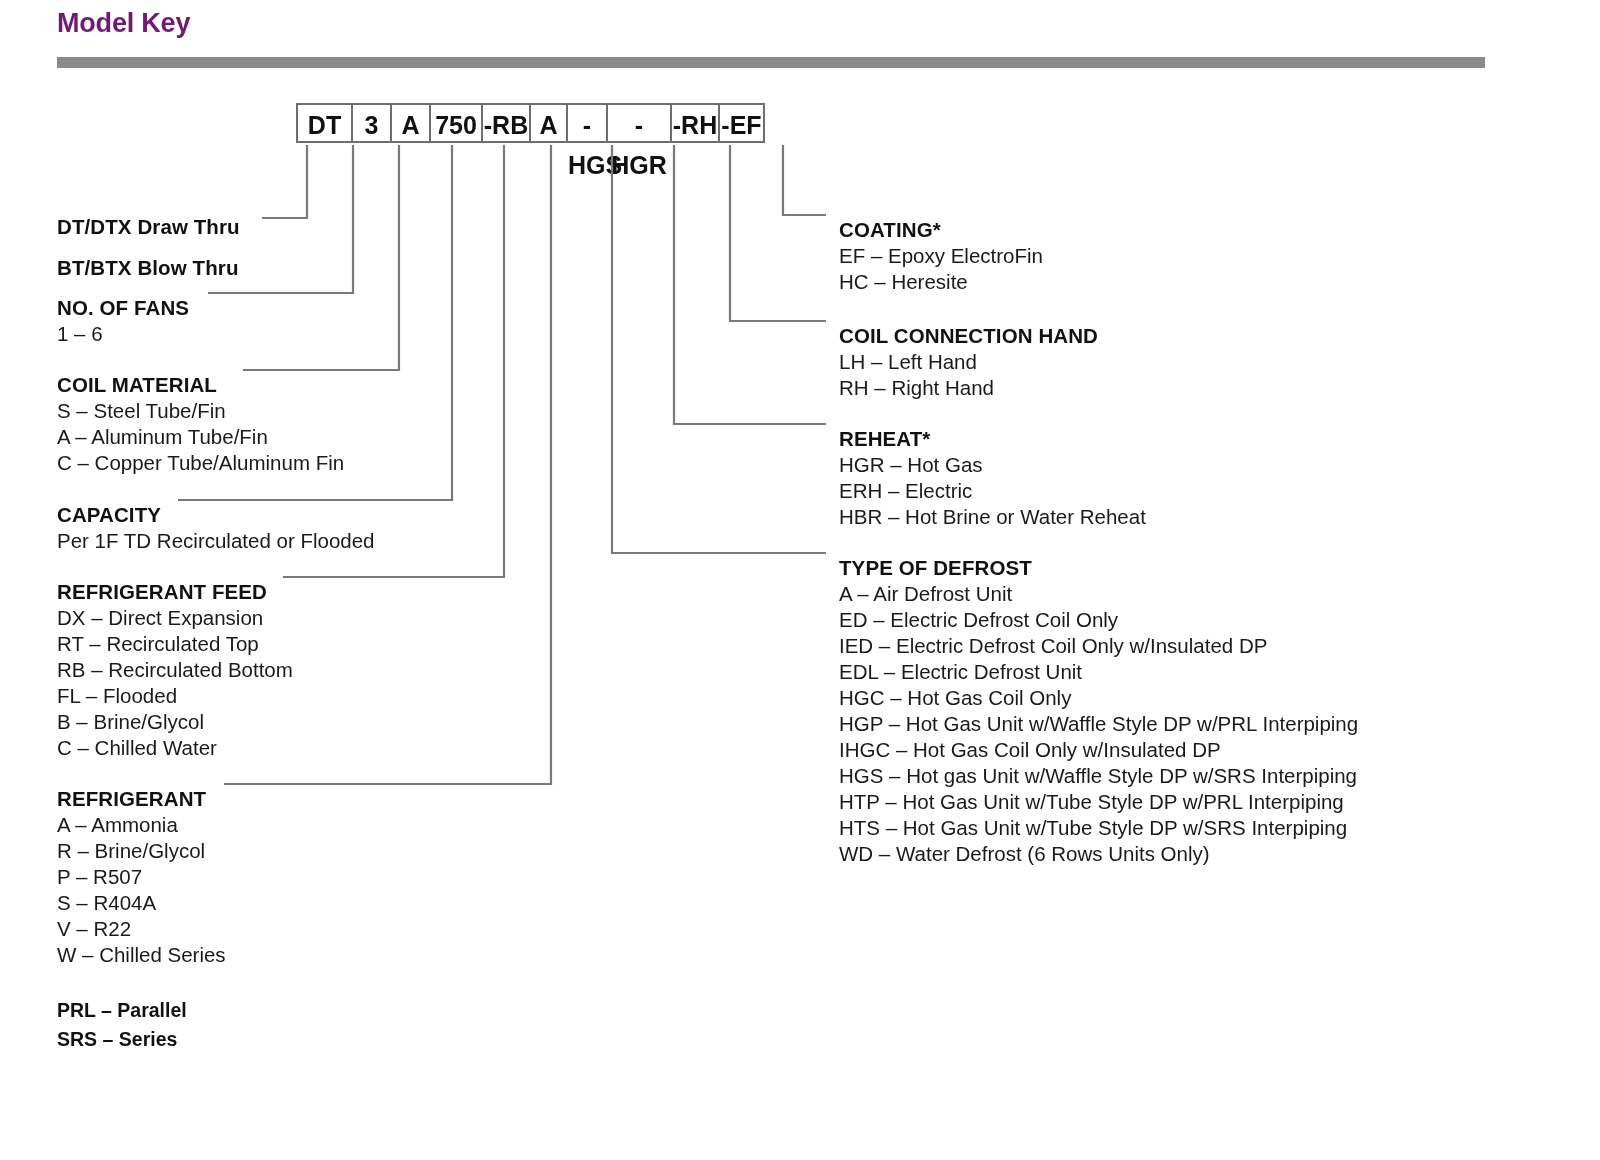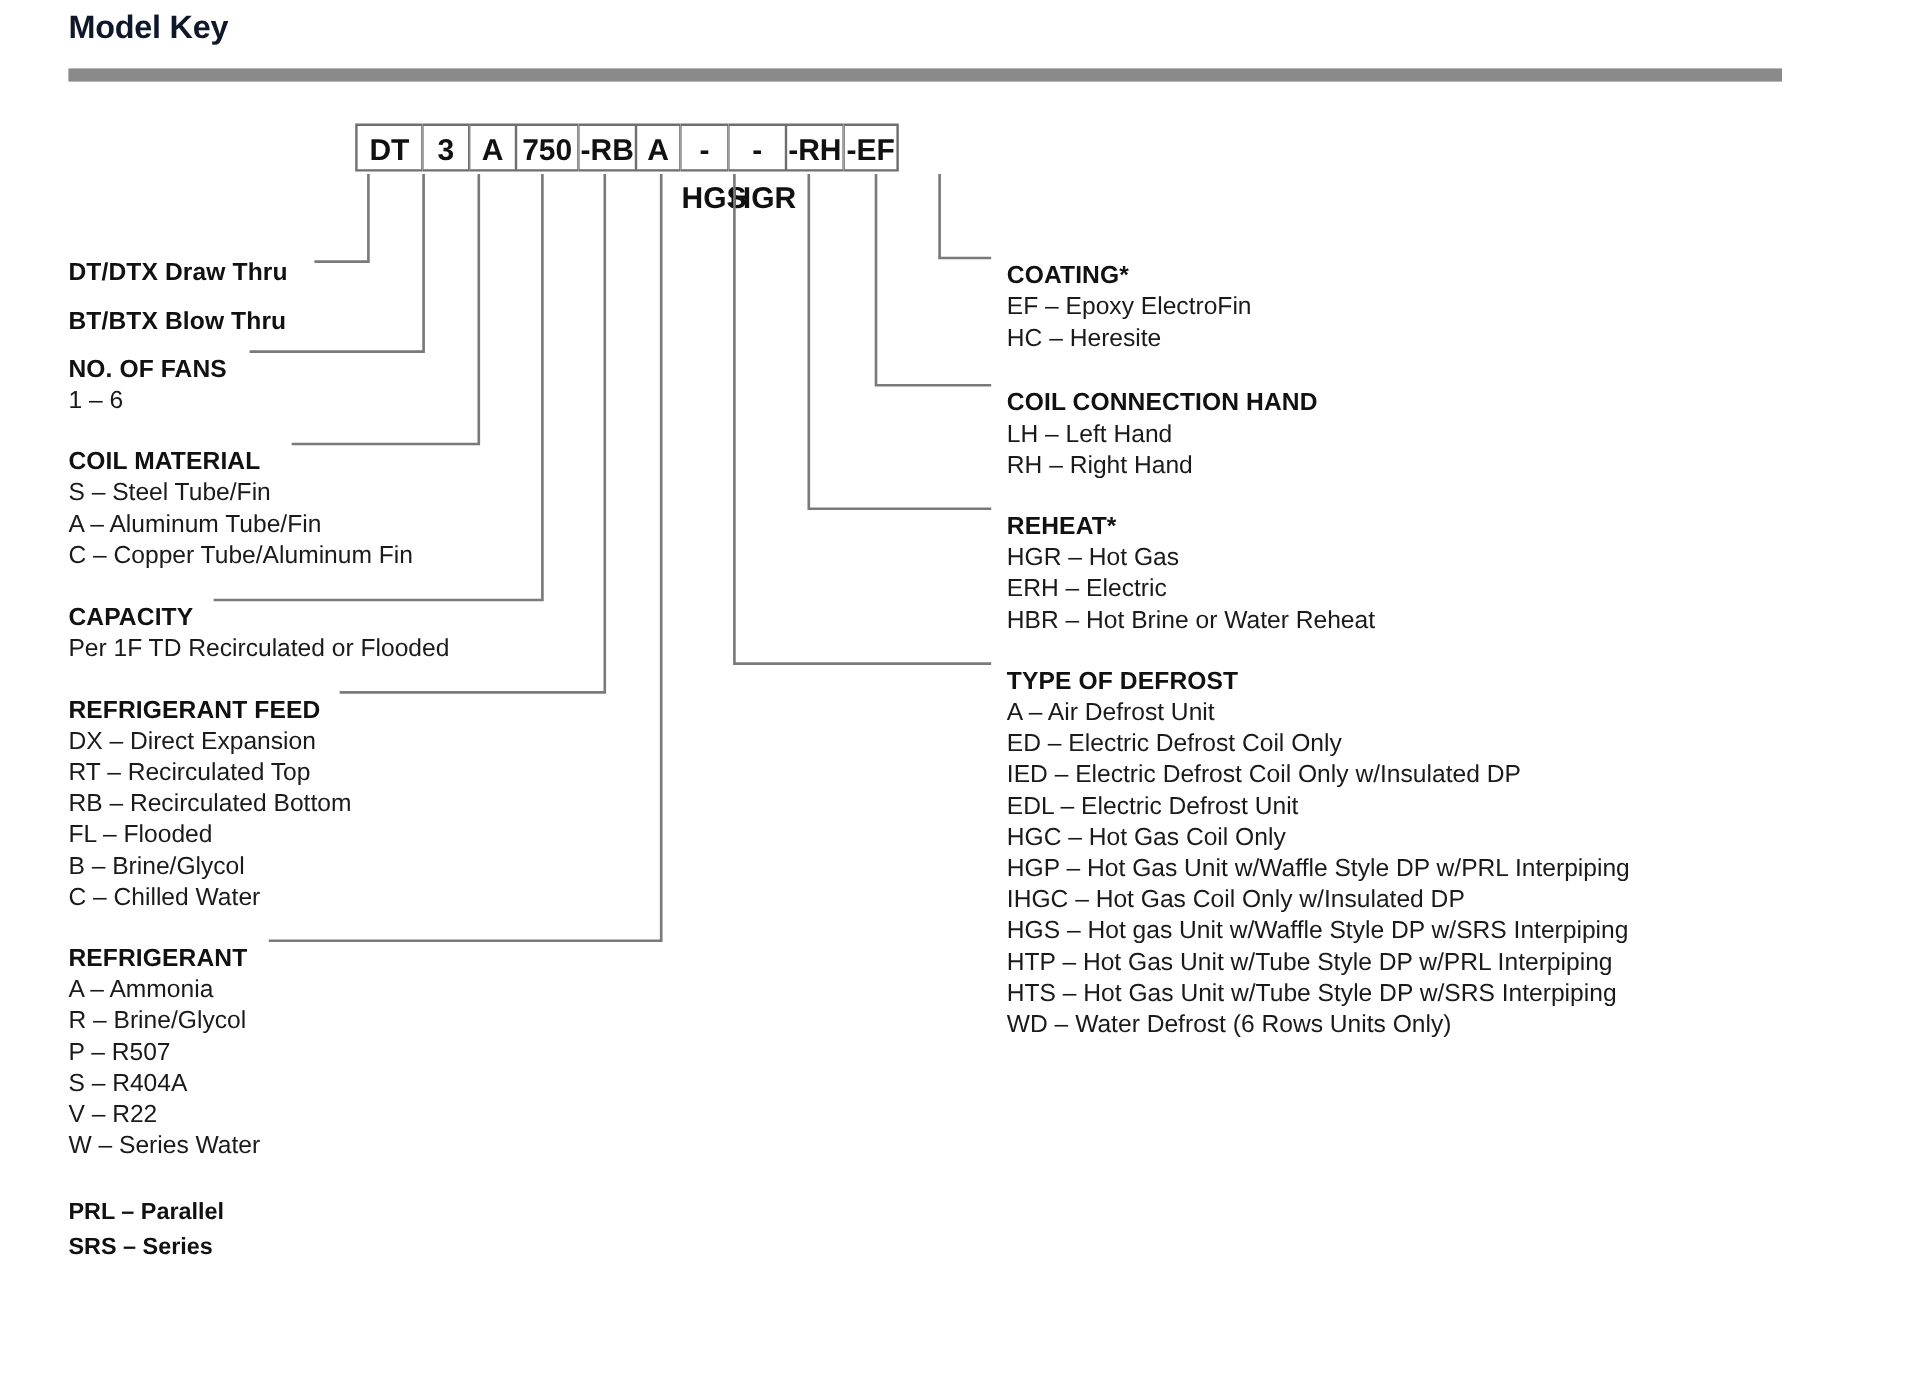--- a/index.html
+++ b/index.html
@@ -7,21 +7,21 @@
     width:1600px;height:1160px;background:#ffffff;
     font-family:"Liberation Sans", sans-serif;
     color:#1a1a1a;position:relative;overflow:hidden;
   }
   #stage{position:absolute;left:0;top:0;width:1600px;height:1160px;}
 
   
   .page-title{
     position:absolute;left:57px;top:8px;
     font-size:27px;font-weight:bold;letter-spacing:-0.2px;
-    color:#0f172a;
+    color:#701a75;
   }
   .rule-bar{
     position:absolute;left:57px;top:57px;width:1428px;height:11px;
     background:#8a8a8a;
   }
 
   
   #code-row{
     position:absolute;left:280px;top:103px;
     display:flex;align-items:stretch;
@@ -71,21 +71,21 @@
   <div class="rule-bar"></div>
 
   <div id="code-row">
       <div class="code-cell" style="width: 56px; margin-left: 16px;">DT</div>
       <div class="code-cell" style="width: 39px;">3</div>
       <div class="code-cell" style="width: 39px;">A</div>
       <div class="code-cell" style="width: 52px;">750</div>
       <div class="code-cell" style="width: 48px;">-RB</div>
       <div class="code-cell" style="width: 37px;">A</div>
       <div class="code-cell" style="width: 40px;">-HGS</div>
-      <div class="code-cell" style="width: 48px;">-HGR</div>
+      <div class="code-cell" style="width: 64px;">-HGR</div>
       <div class="code-cell" style="width: 48px;">-RH</div>
       <div class="code-cell" style="width: 46px;">-EF</div>
     </div>
 
   <svg id="leaders" viewBox="0 0 1600 1160" width="1600" height="1160">
 
     <path d="M307,145 L307,218 L262,218"></path>
 
     <path d="M353,145 L353,293 L208,293"></path>
 
@@ -133,21 +133,21 @@
       <div class="ln">B – Brine/Glycol</div>
       <div class="ln">C – Chilled Water</div>
     </div>
   <div class="blk" style="left:57px;  top:770px;">
       <div class="hd">REFRIGERANT</div>
       <div class="ln">A – Ammonia</div>
       <div class="ln">R – Brine/Glycol</div>
       <div class="ln">P – R507</div>
       <div class="ln">S – R404A</div>
       <div class="ln">V – R22</div>
-      <div class="ln">W – Series Water</div>
+      <div class="ln">W – Chilled Series</div>
     </div>
 
   <div class="blk" style="left:839px; top:201px;">
       <div class="hd">COATING*</div>
       <div class="ln">EF – Epoxy ElectroFin</div>
       <div class="ln">HC – Heresite</div>
     </div>
   <div class="blk" style="left:839px; top:307px;">
       <div class="hd">COIL CONNECTION HAND</div>
       <div class="ln">LH – Left Hand</div>

